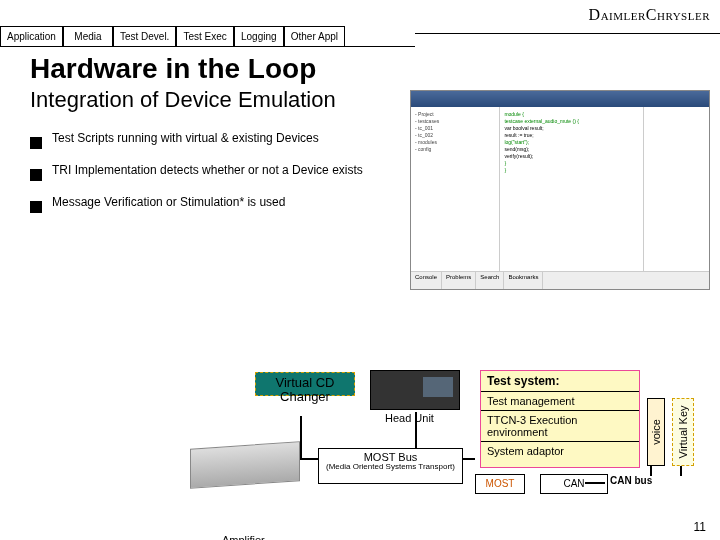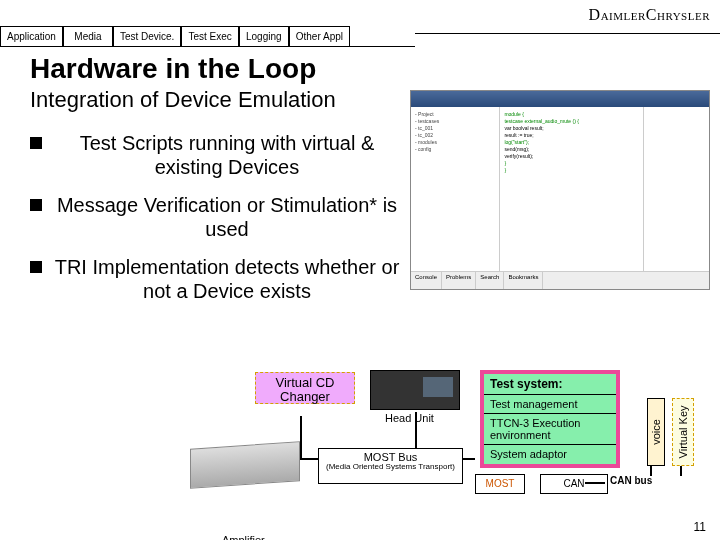--- a/index.html
+++ b/index.html
@@ -8,37 +8,37 @@
   .tabs { display: flex; border-bottom: 1px solid #000; width: 415px; }
   .tab { border: 1px solid #000; border-bottom: none; padding: 4px 6px; font-size: 10px; background: #fff; min-width: 50px; text-align: center; }
   .brand { position: absolute; right: 10px; top: 6px; font-size: 16px; font-weight: 400; letter-spacing: 0.5px; }
   .brand .d { font-family: Georgia, serif; font-variant: small-caps; }
   .header-line { position: absolute; top: 33px; left: 415px; right: 0; border-top: 1px solid #000; }
   .title { font-size: 28px; font-weight: bold; padding: 6px 30px 0; }
   .subtitle { font-size: 22px; padding: 2px 30px 8px; }
   .bullets { padding: 10px 20px 0 30px; }
   .bullet { display: flex; align-items: flex-start; margin-bottom: 14px; }
   .bullet .sq { width: 12px; height: 12px; background: #000; margin-top: 6px; margin-right: 10px; flex-shrink: 0; }
-  .bullet .txt { font-size: 20px; line-height: 1.2; max-width: 350px; text-align: center; }
+  .bullet .txt { font-size: 12px; line-height: 1.2; max-width: 350px; }
   .ide { position: absolute; right: 10px; top: 90px; width: 300px; height: 200px; border: 1px solid #888; background: #f0f0f0; }
   .ide-titlebar { height: 16px; background: linear-gradient(#4a6a9a,#2a4a7a); }
   .ide-body { display: flex; height: calc(100% - 34px); }
   .ide-left { width: 30%; background: #fff; border-right: 1px solid #ccc; font-size: 5px; padding: 4px; color: #444; line-height: 1.4; }
   .ide-mid { flex: 1; background: #fff; font-size: 5px; padding: 4px; line-height: 1.4; }
   .ide-mid .kw { color: #080; }
   .ide-mid .blk { color: #000; }
   .ide-right { width: 22%; background: #fff; border-left: 1px solid #ccc; }
   .ide-bottom { height: 18px; border-top: 1px solid #ccc; background: #eee; display: flex; }
   .ide-btab { font-size: 6px; padding: 2px 4px; border-right: 1px solid #ccc; }
   .diagram { position: absolute; left: 110px; top: 370px; width: 600px; height: 140px; }
-  .vcd { position: absolute; left: 145px; top: 2px; width: 100px; height: 32px; border: 1.5px dashed #d4a000; background: #f0abfc; font-size: 13px; text-align: center; padding-top: 3px; line-height: 1.1; }
+  .vcd { position: absolute; left: 145px; top: 2px; width: 100px; height: 24px; border: 1.5px dashed #d4a000; background: #0f766e; font-size: 13px; text-align: center; padding-top: 3px; line-height: 1.1; }
   .headunit-img { position: absolute; left: 260px; top: 0; width: 90px; height: 40px; background: #333; border: 1px solid #000; }
   .headunit-img::after { content:""; position:absolute; right:6px; top:6px; width:30px; height:20px; background:#567; }
   .headunit-lbl { position: absolute; left: 275px; top: 42px; font-size: 11px; }
-  .testsys { position: absolute; left: 370px; top: 0; width: 140px; height: 98px; border: 4px solid #ec4899; background: #86efac; }
+  .testsys { position: absolute; left: 370px; top: 0; width: 160px; height: 98px; border: 1px solid #ec4899; background: #fef9c3; }
   .ts-header { border-bottom: 1px solid #000; padding: 3px 6px; font-size: 12px; font-weight: bold; }
   .ts-row { border-bottom: 1px solid #000; padding: 3px 6px; font-size: 11px; line-height: 1.1; }
   .ts-row:last-child { border-bottom: none; }
   .voice { position: absolute; left: 537px; top: 28px; width: 18px; height: 68px; border: 1px solid #000; background: #fff3d0; display: flex; align-items: center; justify-content: center; }
   .voice span { transform: rotate(-90deg); font-size: 11px; white-space: nowrap; }
   .vkey { position: absolute; left: 562px; top: 28px; width: 22px; height: 68px; border: 1.5px dashed #d4a000; background: #fdfde0; display: flex; align-items: center; justify-content: center; }
   .vkey span { transform: rotate(-90deg); font-size: 11px; white-space: nowrap; line-height: 0.9; }
   .amp-img { position: absolute; left: 80px; top: 75px; width: 110px; height: 40px; background: linear-gradient(#ddd,#aaa); border: 1px solid #888; transform: skewY(-4deg); }
   .amp-lbl { position: absolute; left: 112px; top: 120px; font-size: 11px; margin-top: 44px; }
   .mostbus { position: absolute; left: 208px; top: 78px; width: 145px; height: 36px; border: 1px solid #000; text-align: center; font-size: 11px; padding-top: 2px; line-height: 1.1; }
@@ -55,44 +55,44 @@
   .l7 { left: 570px; top: 96px; width: 2px; height: 10px; }
   .pagenum { position: absolute; right: 14px; bottom: 6px; font-size: 12px; }
 </style>
 </head>
 <body>
 
 <div class="header">
   <div class="tabs">
     <div class="tab">Application</div>
     <div class="tab">Media</div>
-    <div class="tab">Test Device.</div>
+    <div class="tab">Test Devel.</div>
     <div class="tab">Test Exec</div>
     <div class="tab">Logging</div>
     <div class="tab">Other Appl</div>
   </div>
 </div>
 <div class="header-line"></div>
 <div class="brand"><span class="d">DaimlerChrysler</span></div>
 
 <div class="title">Hardware in the Loop</div>
 <div class="subtitle">Integration of Device Emulation</div>
 
 <div class="bullets">
   <div class="bullet">
       <div class="sq"></div>
       <div class="txt">Test Scripts running with virtual &amp; existing Devices</div>
     </div>
   <div class="bullet">
       <div class="sq"></div>
-      <div class="txt">Message Verification or Stimulation* is used</div>
+      <div class="txt">TRI Implementation detects whether or not a Device exists</div>
     </div>
   <div class="bullet">
       <div class="sq"></div>
-      <div class="txt">TRI Implementation detects whether or not a Device exists</div>
+      <div class="txt">Message Verification or Stimulation* is used</div>
     </div>
 </div>
 
 <div class="ide">
   <div class="ide-titlebar"></div>
   <div class="ide-body">
     <div class="ide-left">
       <div>- Project</div>
         <div>  - testcases</div>
         <div>    - tc_001</div>

